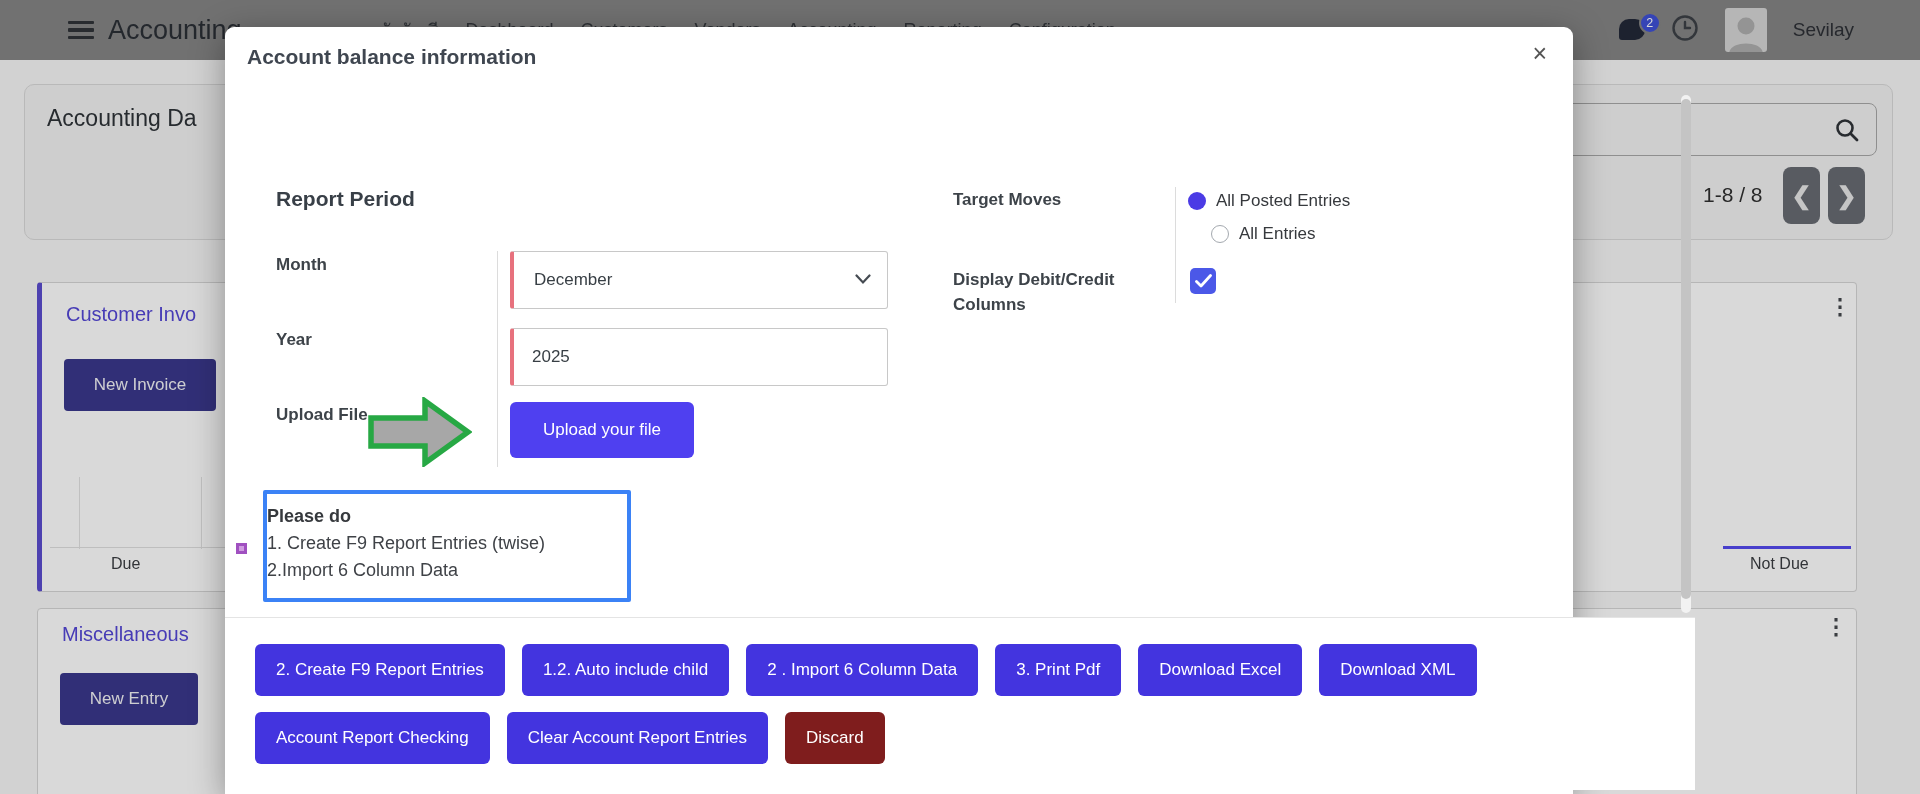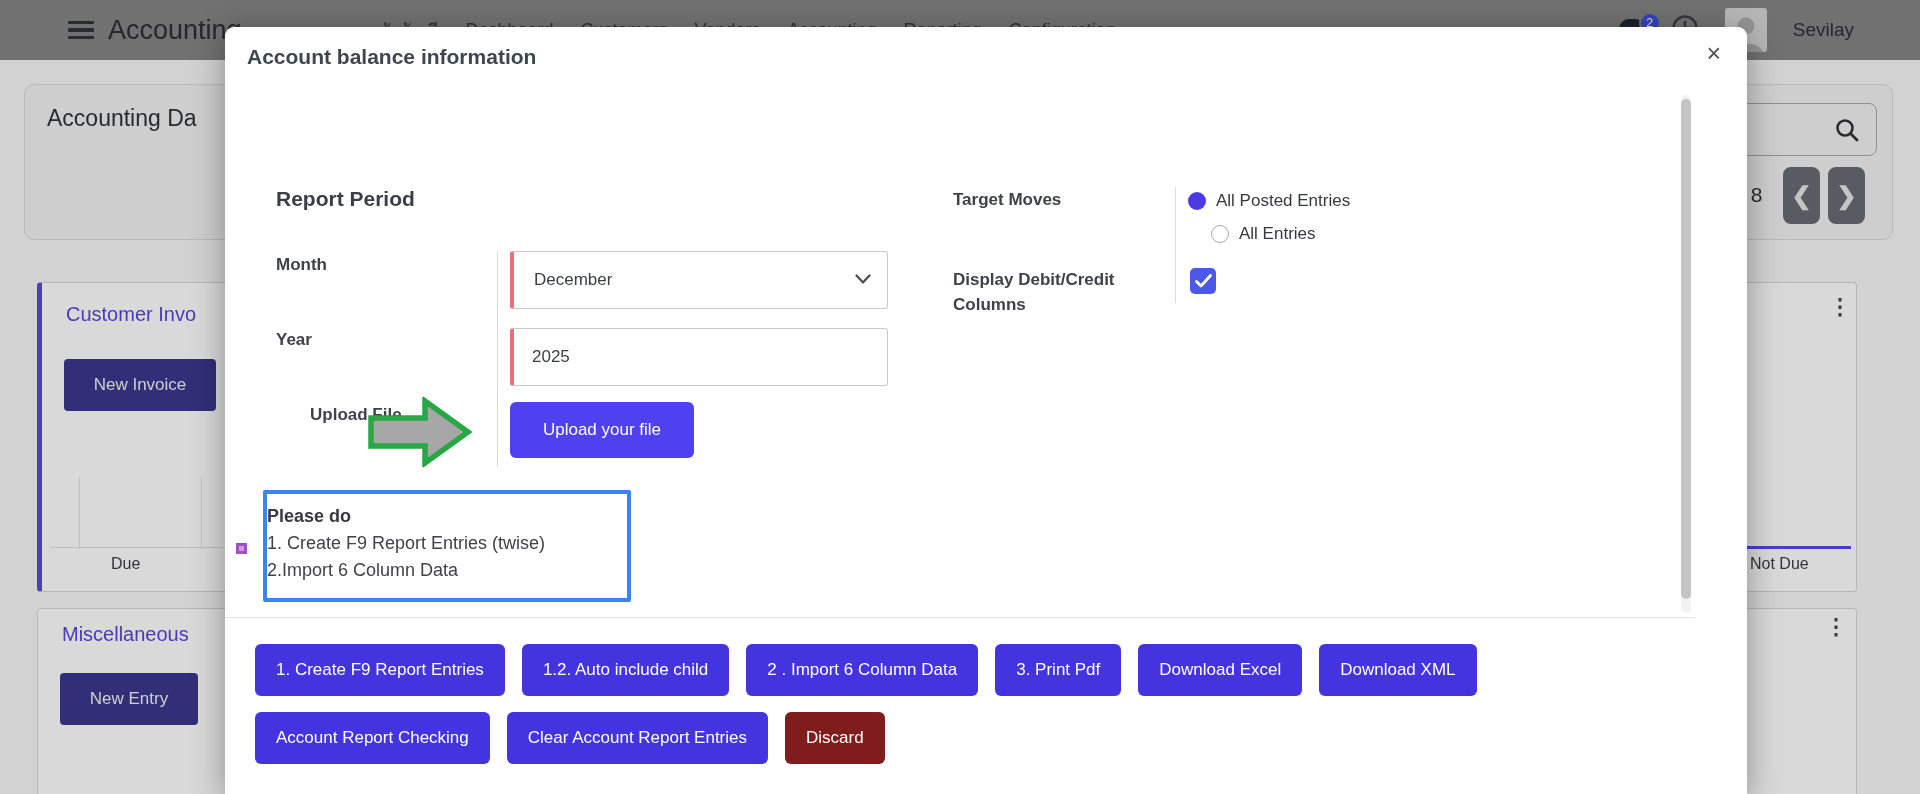--- a/index.html
+++ b/index.html
@@ -37,21 +37,21 @@
   .kebab { position:absolute; left:1787px; font-size:22px; color:#45484d; font-weight:bold; cursor:pointer; line-height:20px; }
   .navy-btn { position:absolute; left:22px; height:52px; background:#3a388c; border:none; border-radius:4px; color:#f2f2f6; font-size:17px; padding:0 22px; cursor:pointer; font-family:inherit; }
   .gridline { position:absolute; width:1px; background:#e2e2e2; }
   .axisline { position:absolute; height:1px; background:#e0e0e0; }
   .blueline { position:absolute; height:3px; background:#554af0; }
   .due-label { position:absolute; font-size:16px; color:#3b3e42; white-space:nowrap; }
 
   .overlay { position:absolute; inset:0; background:rgba(0,0,0,0.15); }
 
   
-  .modal { position:absolute; left:225px; top:27px; width:1522px; height:767px; background:#ffffff; border-radius:9px 9px 0 0; box-shadow:0 8px 34px rgba(0,0,0,0.35); }
+  .modal { position:absolute; left:225px; top:27px; width:1348px; height:767px; background:#ffffff; border-radius:9px 9px 0 0; box-shadow:0 8px 34px rgba(0,0,0,0.35); }
   .modal-header { position:relative; height:62px; }
   .modal-title { position:absolute; left:22px; top:18px; font-size:21px; font-weight:bold; color:#3f4650; }
   .modal-close { position:absolute; right:26px; top:14px; font-size:25px; color:#555; cursor:pointer; line-height:25px; }
 
   .modal-body { position:absolute; left:0; top:0; width:1470px; height:590px; }
   .section-heading { position:absolute; left:51px; top:160px; font-size:21px; font-weight:bold; color:#383f47; }
   .flabel { position:absolute; font-size:17px; font-weight:bold; color:#3d4349; }
   .vdivider { position:absolute; width:1px; background:#dcdcdc; }
   .fieldbox { position:absolute; left:285px; width:378px; height:58px; background:#fff; border:1px solid #c8c8c8; border-left:4px solid #e7717d; border-radius:3px; font-size:17px; color:#383f45; display:flex; align-items:center; padding:0 18px; font-family:inherit; }
   .fieldbox.select { cursor:pointer; }
@@ -177,21 +177,21 @@
       <div class="fieldbox select" style="top:224px;padding-left:20px;">
         <span>December</span>
         <svg class="chev" width="16" height="11" viewBox="0 0 16 11">
             <path d="M1.5 1.5 L8 8.5 L14.5 1.5" fill="none" stroke="#454b52" stroke-width="2.2" stroke-linecap="round"></path>
           </svg>
       </div>
 
       <div class="flabel" style="left:51px; top:303px;">Year</div>
       <input class="fieldbox" style="top: 301px;" value="2025">
 
-      <div class="flabel" style="left:51px; top:378px;margin-left:34px;">Upload File</div>
+      <div class="flabel" style="left:51px; top:378px;">Upload File</div>
       <div class="vdivider" style="left:272px; top:224px; height:216px;"></div>
 
       <svg class="arrow-anno" width="104" height="70" viewBox="0 0 104 70">
         <polygon points="3,21 57,21 57,4 100,35 57,66 57,49 3,49" fill="#a7a7a7" stroke="#27a844" stroke-width="5.5" stroke-linejoin="miter"></polygon>
       </svg>
       <button class="primary-btn upload-btn">Upload your file</button>
 
       <div class="tm-label" style="top:163px;">Target Moves</div>
       <div class="vdivider" style="left:950px; top:160px; height:116px;"></div>
       <div class="radio-row" style="top:164px;">
@@ -217,21 +217,21 @@
         <div class="notice-line">2.Import 6 Column Data</div>
       </div>
 
       <div class="scrolltrack">
         <div class="scrollthumb"></div>
       </div>
     </div>
 
     <div class="modal-footer">
       <div class="btn-row">
-        <button class="footer-btn">1. Create F9 Report Entries</button>
+        <button class="footer-btn">2. Create F9 Report Entries</button>
         <button class="footer-btn">1.2. Auto include child</button>
         <button class="footer-btn">2 . Import 6 Column Data</button>
         <button class="footer-btn">3. Print Pdf</button>
         <button class="footer-btn">Download Excel</button>
         <button class="footer-btn">Download XML</button>
       </div>
       <div class="btn-row">
         <button class="footer-btn">Account Report Checking</button>
         <button class="footer-btn">Clear Account Report Entries</button>
         <button class="footer-btn danger-btn">Discard</button>

